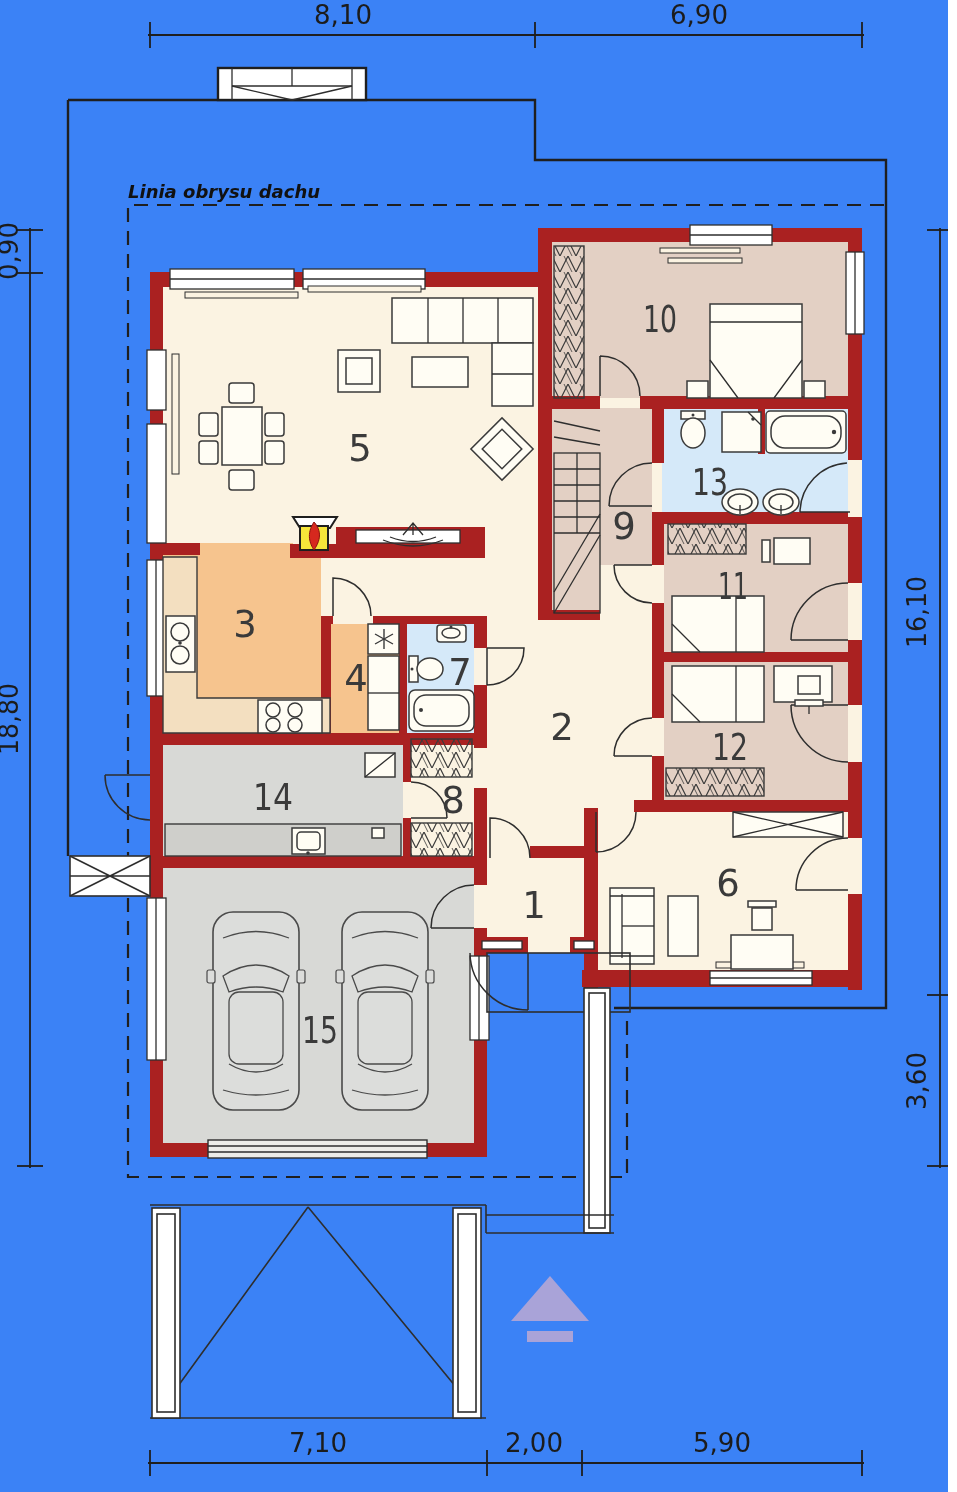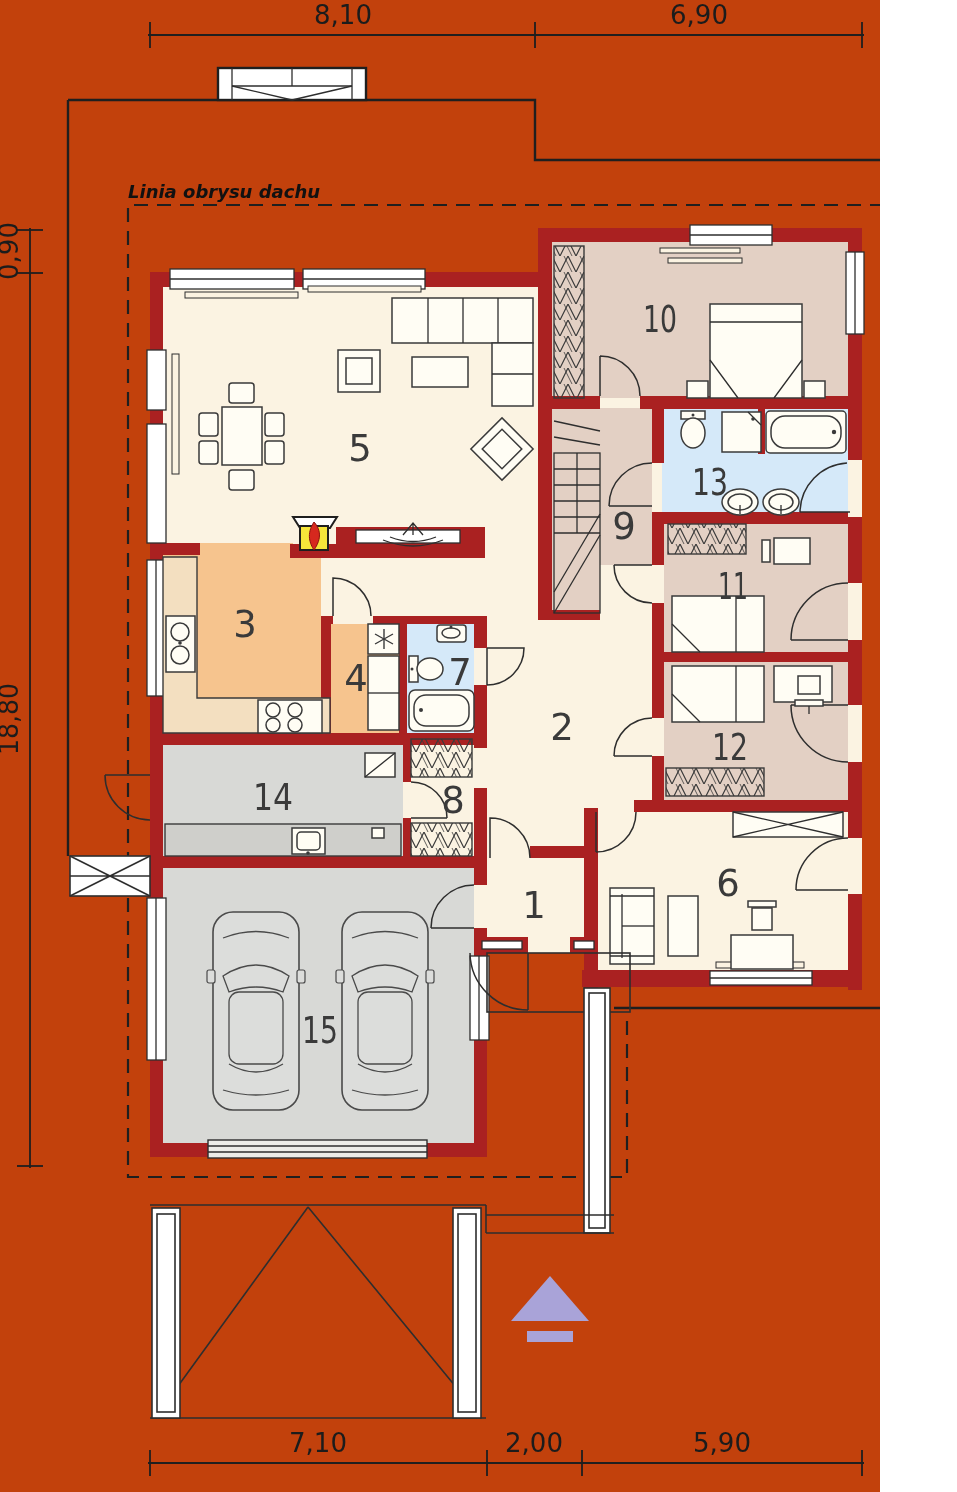--- a/index.html
+++ b/index.html
@@ -1,16 +1,16 @@
 <!DOCTYPE html>
 <html><head>
 <meta charset="utf-8">
 <style>
   html,body{margin:0;padding:0;background:#fff;}
-  .plan-wrap{position:relative;width:880px;height:1492px;background:#c2410c;overflow:hidden;
+  .plan-wrap{position:relative;width:948px;height:1492px;background:#3b82f6;overflow:hidden;
              font-family:"DejaVu Sans",sans-serif;}
   svg{position:absolute;left:0;top:0;}
   .wall{fill:#AA2121;stroke:none;}
   .ln{stroke:#2e2e2e;stroke-width:1.6;fill:none;}
   .thin{stroke:#2e2e2e;stroke-width:1.3;fill:none;}
   .furn{stroke:#3a3a3a;stroke-width:1.5;fill:#FFFDF4;}
   .furnN{stroke:#3a3a3a;stroke-width:1.5;fill:none;}
   .win{fill:#FFFFFF;stroke:#2e2e2e;stroke-width:1.3;}
   .sill{fill:#FBF3E2;stroke:#2e2e2e;stroke-width:1;}
   .arc{stroke:#2e2e2e;stroke-width:1.5;fill:none;}

